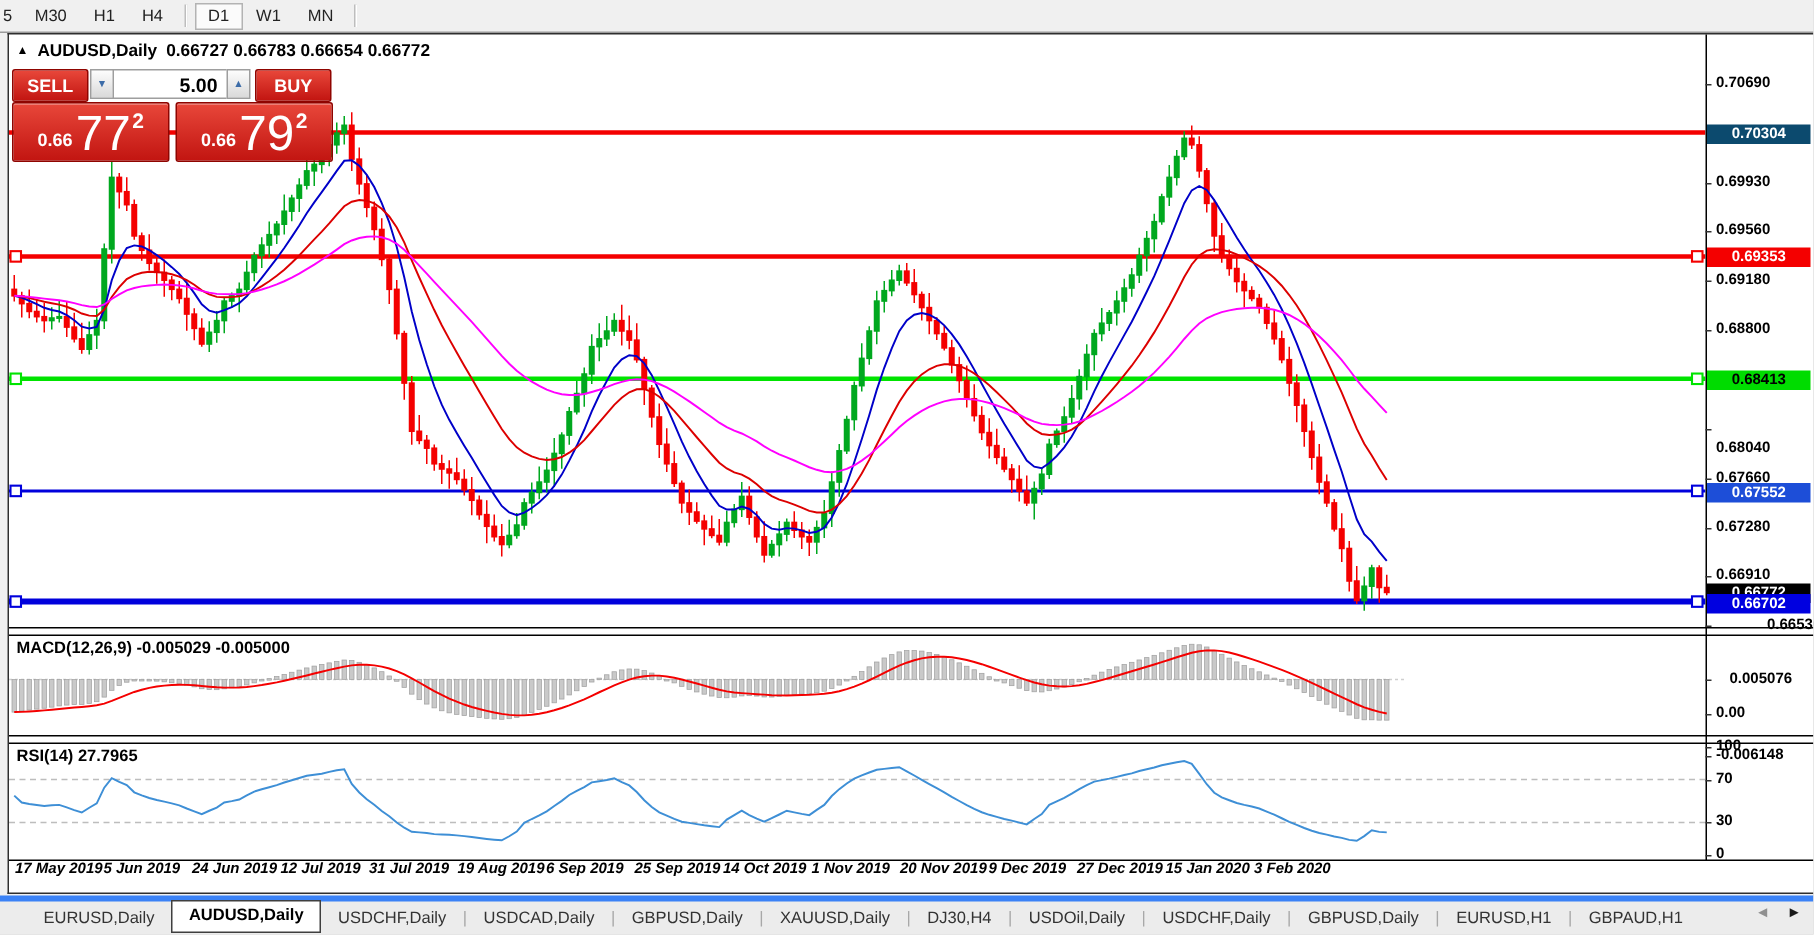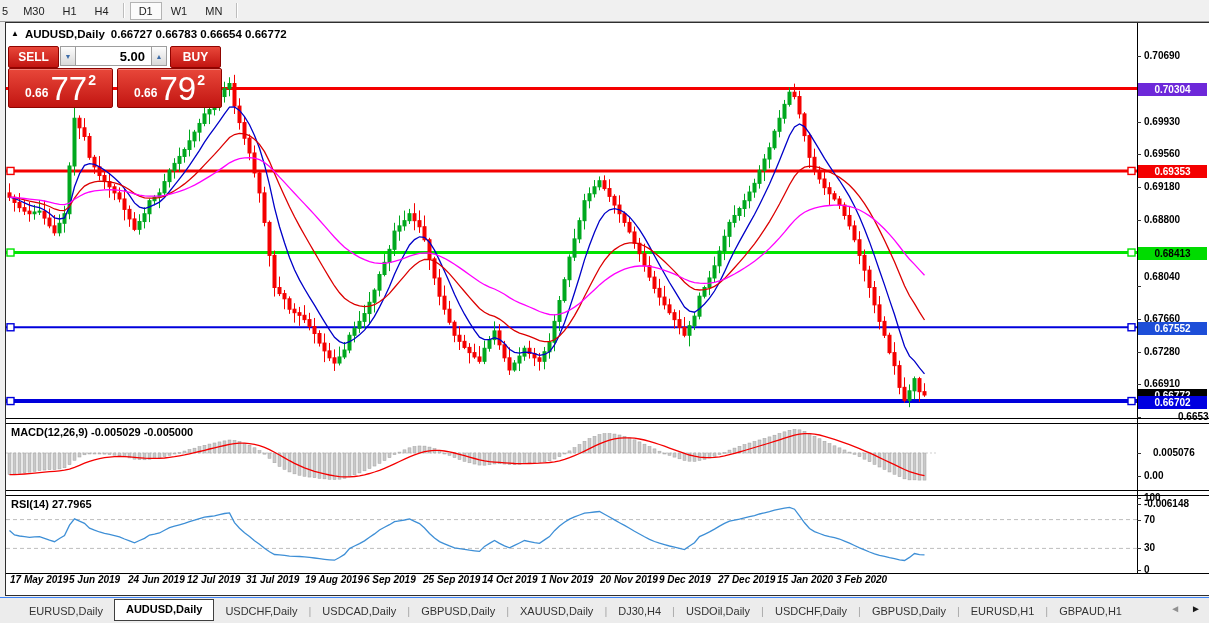--- a/index.html
+++ b/index.html
@@ -53,21 +53,21 @@
   .q-prefix{font-size:12px;font-weight:bold;margin:0 2px 4px 0;}
   .q-big{font-size:33px;line-height:30px;font-weight:400;}
   .q-sup{font-size:14px;font-weight:bold;margin:0 0 16px 1px;}
 
   
   #date-row{left:0;top:551px;width:1203px;height:20px;background:#fff;}
   .date-label{position:absolute;top:0;font-size:10px;font-weight:bold;color:#000;white-space:nowrap;font-style:italic;}
 
   
   #tabbar{left:0;top:597px;width:1209px;height:26px;background:#ececec;
-          border-top:1px solid #3b82f6;display:flex;align-items:center;padding-left:18px;box-sizing:border-box;}
+          border-top:4px solid #3b82f6;display:flex;align-items:center;padding-left:18px;box-sizing:border-box;}
   .tab{font-size:11px;color:#333;padding:5px 11px;white-space:nowrap;cursor:default;}
   .tab.active{background:#fff;border:1px solid #3f3f3f;font-weight:bold;color:#000;
               padding:3px 11px 5px;margin-top:-2px;}
   .tab-div{color:#a8a8a8;font-size:11px;}
   #tab-nav{position:absolute;right:8px;top:603px;display:flex;gap:11px;}
   .tab-arrow{font-size:10px;line-height:12px;}
   #tab-arrow-left{color:#909090;}
   #tab-arrow-right{color:#1a1a1a;}
 </style>
 </head>
@@ -700,30 +700,30 @@
         <div class="abs axis-num" style="left: 7px; top: 26.875px; position: absolute;">0.70690</div>
         <div class="abs tick-dash" style="left: 0px; top: 98.8472px; position: absolute;"></div>
         <div class="abs axis-num" style="left: 7px; top: 92.8472px; position: absolute;">0.69930</div>
         <div class="abs tick-dash" style="left: 0px; top: 130.965px; position: absolute;"></div>
         <div class="abs axis-num" style="left: 7px; top: 124.965px; position: absolute;">0.69560</div>
         <div class="abs tick-dash" style="left: 0px; top: 163.951px; position: absolute;"></div>
         <div class="abs axis-num" style="left: 7px; top: 157.951px; position: absolute;">0.69180</div>
         <div class="abs tick-dash" style="left: 0px; top: 196.938px; position: absolute;"></div>
         <div class="abs axis-num" style="left: 7px; top: 190.938px; position: absolute;">0.68800</div>
         <div class="abs tick-dash" style="left: 0px; top: 262.91px; position: absolute;"></div>
-        <div class="abs axis-num" style="left: 7px; top: 248px; position: absolute;">0.68040</div>
+        <div class="abs axis-num" style="left: 7px; top: 270px; position: absolute;">0.68040</div>
         <div class="abs tick-dash" style="left: 0px; top: 295.896px; position: absolute;"></div>
         <div class="abs axis-num" style="left: 7px; top: 289.896px; position: absolute;">0.67660</div>
         <div class="abs tick-dash" style="left: 0px; top: 328.882px; position: absolute;"></div>
         <div class="abs axis-num" style="left: 7px; top: 322.882px; position: absolute;">0.67280</div>
         <div class="abs tick-dash" style="left: 0px; top: 361px; position: absolute;"></div>
         <div class="abs axis-num" style="left: 7px; top: 355px; position: absolute;">0.66910</div>
         <div class="abs tick-dash" style="left: 0px; top: 393.986px; position: absolute;"></div>
         <div class="abs axis-num" style="left: 7px; top: 387.986px; position: absolute; margin-left: 34px;">0.66530</div>
-        <div class="badge" style="position: absolute; left: 1px; top: 59.8819px; background: #6d28d9; color: rgb(255, 255, 255);">0.70304</div>
+        <div class="badge" style="position: absolute; left: 1px; top: 59.8819px; background: #0c4a6e; color: rgb(255, 255, 255);">0.70304</div>
         <div class="badge" style="position: absolute; left: 1px; top: 142.434px; background: rgb(244, 0, 0); color: rgb(255, 255, 255);">0.69353</div>
         <div class="badge" style="position: absolute; left: 1px; top: 224.031px; background: rgb(0, 220, 0); color: rgb(0, 0, 0);">0.68413</div>
         <div class="badge" style="position: absolute; left: 1px; top: 298.771px; background: #1d4ed8; color: rgb(255, 255, 255);">0.67552</div>
         <div class="badge" style="position: absolute; left: 1px; top: 366.479px; background: rgb(0, 0, 0); color: rgb(255, 255, 255);">0.66772</div>
         <div class="badge" style="position: absolute; left: 1px; top: 372.556px; background: rgb(0, 0, 224); color: rgb(255, 255, 255);">0.66702</div>
         <div class="abs tick-dash" style="position: absolute; left: 0px; top: 429.955px;"></div>
         <div class="abs axis-num" style="position: absolute; left: 16px; top: 423.955px;">0.005076</div>
         <div class="abs tick-dash" style="position: absolute; left: 0px; top: 453px;"></div>
         <div class="abs axis-num" style="position: absolute; left: 7px; top: 447px;">0.00</div>
         <div class="abs tick-dash" style="position: absolute; left: 0px; top: 480.912px;"></div>

